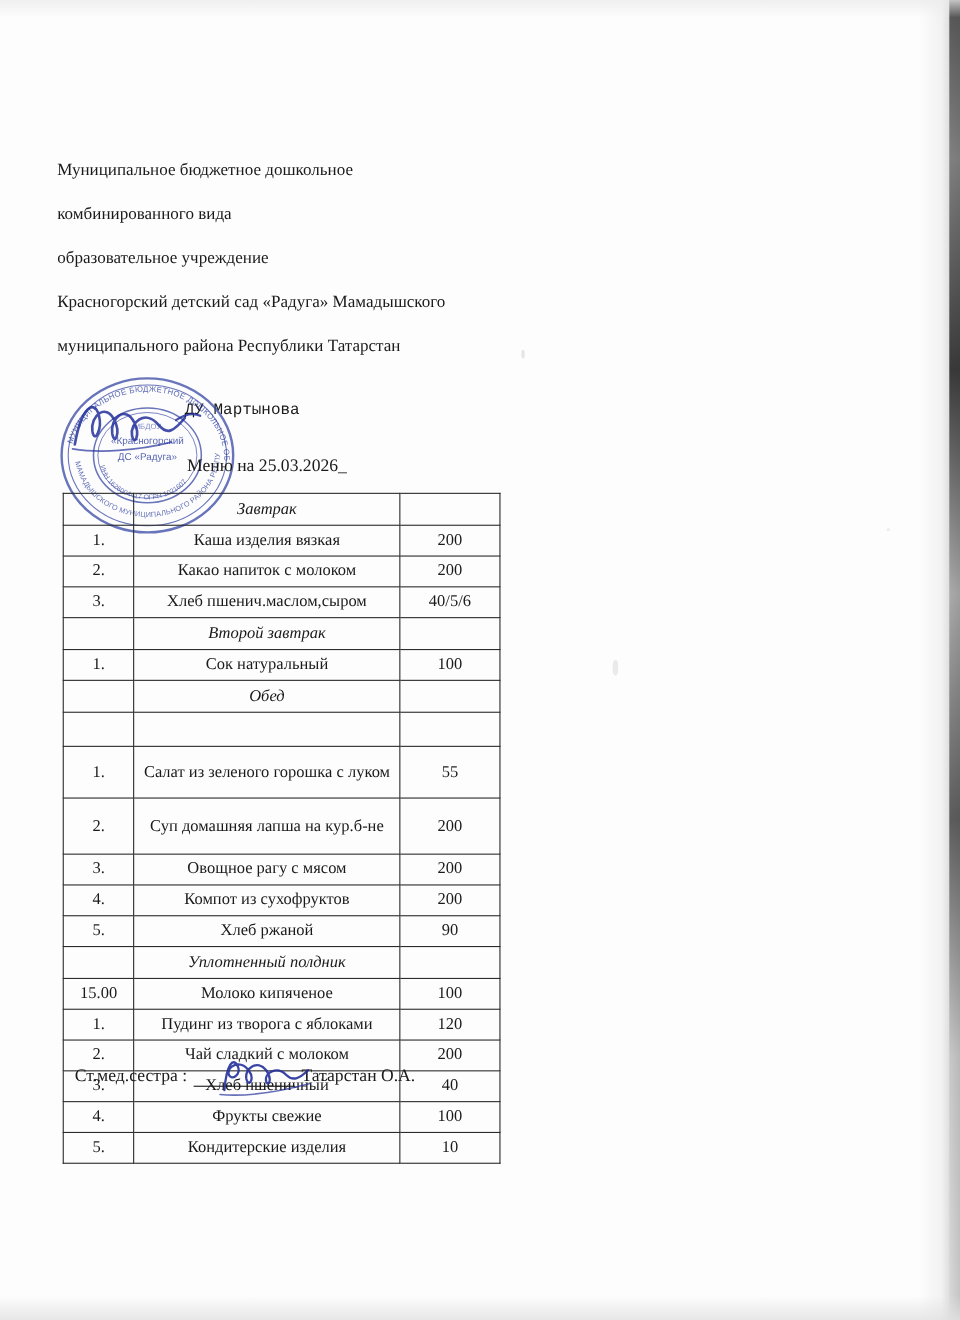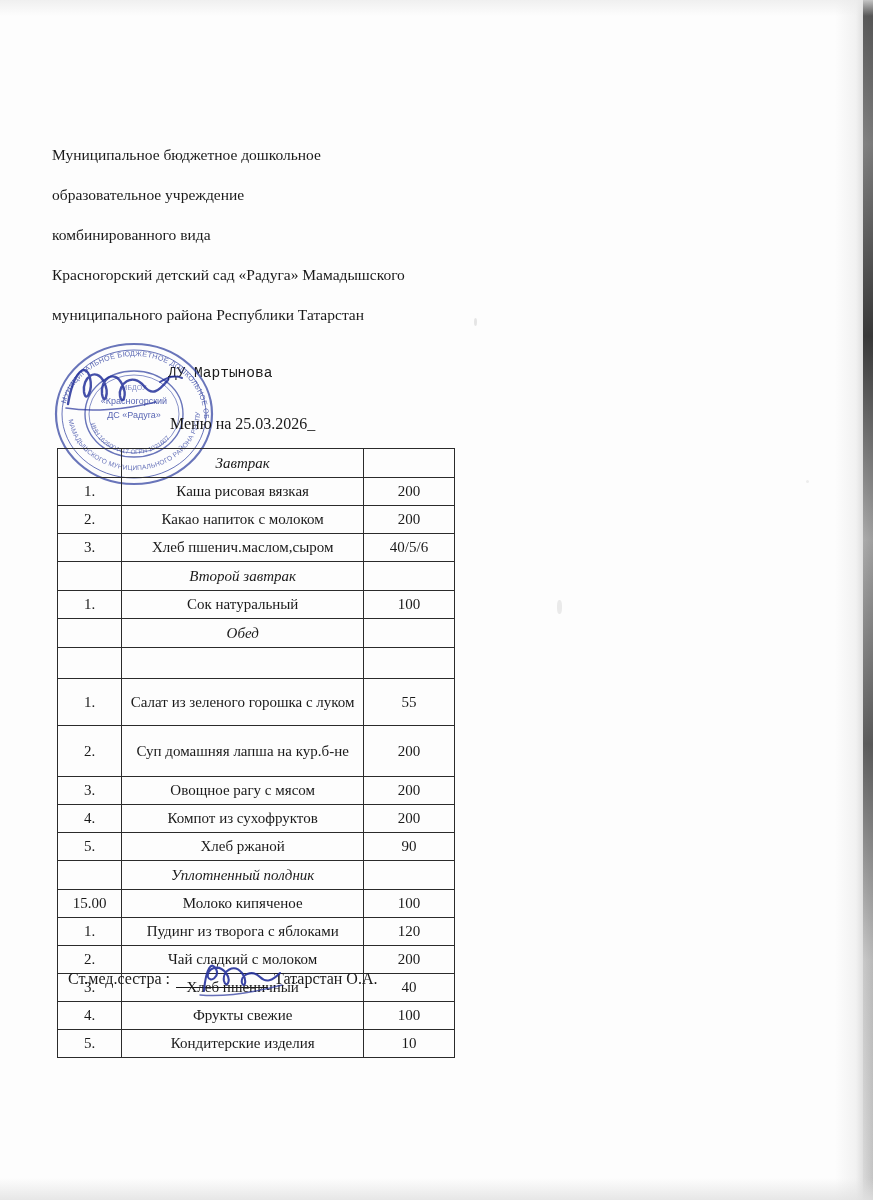--- a/index.html
+++ b/index.html
@@ -201,22 +201,22 @@
 </style>
 </head>
 <body>
 
 <div class="page-scan"></div>
 
 <div class="content">
 
   <div class="org-header">
     <div>Муниципальное бюджетное дошкольное</div>
+    <div>комбинированного вида</div>
     <div>образовательное учреждение</div>
-    <div>комбинированного вида</div>
     <div>Красногорский детский сад «Радуга» Мамадышского</div>
     <div>муниципального района Республики Татарстан</div>
   </div>
 
   <div class="approve">
     <div class="line2">ДУ Мартынова</div>
   </div>
 
   <div class="stamp">
     <svg width="168" height="152" viewBox="0 0 168 152">
@@ -267,21 +267,21 @@
     <tbody>
 
       <tr class="section">
         <td></td>
         <td>Завтрак</td>
         <td></td>
       </tr>
 
       <tr class="row">
         <td>1.</td>
-        <td class="name-cell">Каша рисовая вязкая</td>
+        <td class="name-cell">Каша изделия вязкая</td>
         <td>200</td>
       </tr>
       <tr class="row">
         <td>2.</td>
         <td class="name-cell">Какао напиток  с молоком</td>
         <td>200</td>
       </tr>
       <tr class="row">
         <td>3.</td>
         <td class="name-cell">Хлеб пшенич.маслом,сыром</td>

